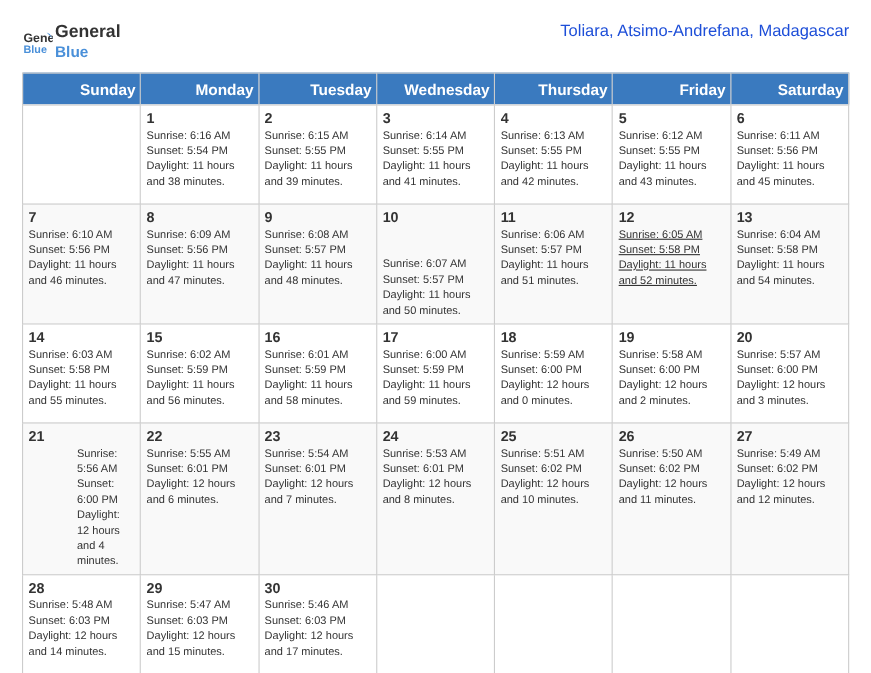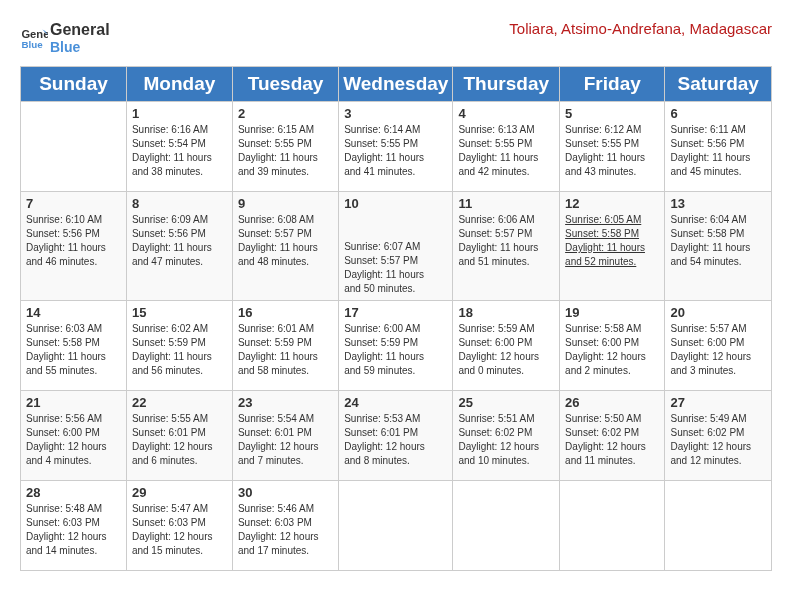--- a/index.html
+++ b/index.html
@@ -28,33 +28,33 @@
     .title-block {
       text-align: right;
     }
     .month-title {
       font-size: 36px;
       font-weight: normal;
       color: #333;
     }
     .location-title {
       font-size: 15px;
-      color: #b91c1c;
+      color: #1d4ed8;
     }
     .calendar {
       width: 100%;
       border-collapse: collapse;
       font-size: 11px;
     }
     .calendar th {
       background-color: #3a7abf;
       color: #fff;
       padding: 6px 4px;
-      text-align: center;
-      font-size: 19px;
+      text-align: right;
+      font-size: 14px;
       font-weight: bold;
       border: 1px solid #ccc;
     }
     .calendar td {
       border: 1px solid #ccc;
       vertical-align: top;
       padding: 4px 5px;
       width: calc(100% / 7);
       min-height: 80px;
       height: 90px;
@@ -252,21 +252,21 @@
           <span class="day-num">20</span>
           <div class="day-info" style="white-space: pre-line;">Sunrise: 5:57 AM
 Sunset: 6:00 PM
 Daylight: 12 hours
 and 3 minutes.</div>
         </td>
       </tr>
       <tr>
         <td>
           <span class="day-num">21</span>
-          <div class="day-info" style="white-space: pre-line;">Sunrise: 5:56 AM
+          <div class="day-info" style="white-space: pre-line; margin-left: 44px;">Sunrise: 5:56 AM
 Sunset: 6:00 PM
 Daylight: 12 hours
 and 4 minutes.</div>
         </td>
         <td>
           <span class="day-num">22</span>
           <div class="day-info" style="white-space: pre-line;">Sunrise: 5:55 AM
 Sunset: 6:01 PM
 Daylight: 12 hours
 and 6 minutes.</div>

